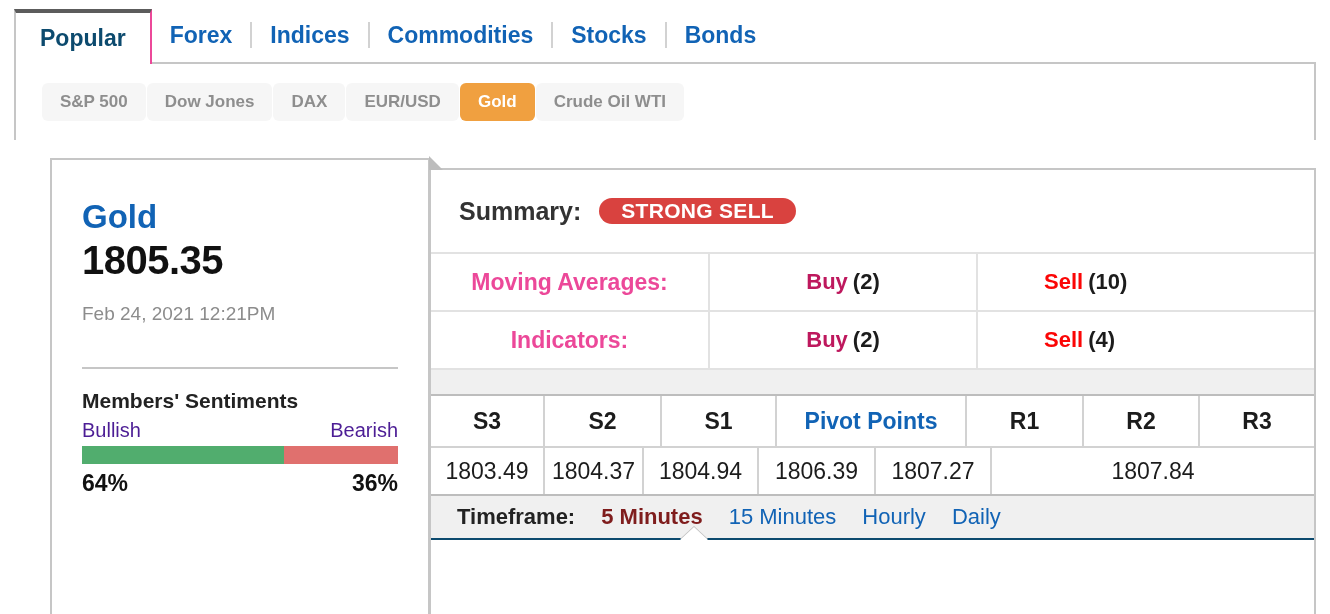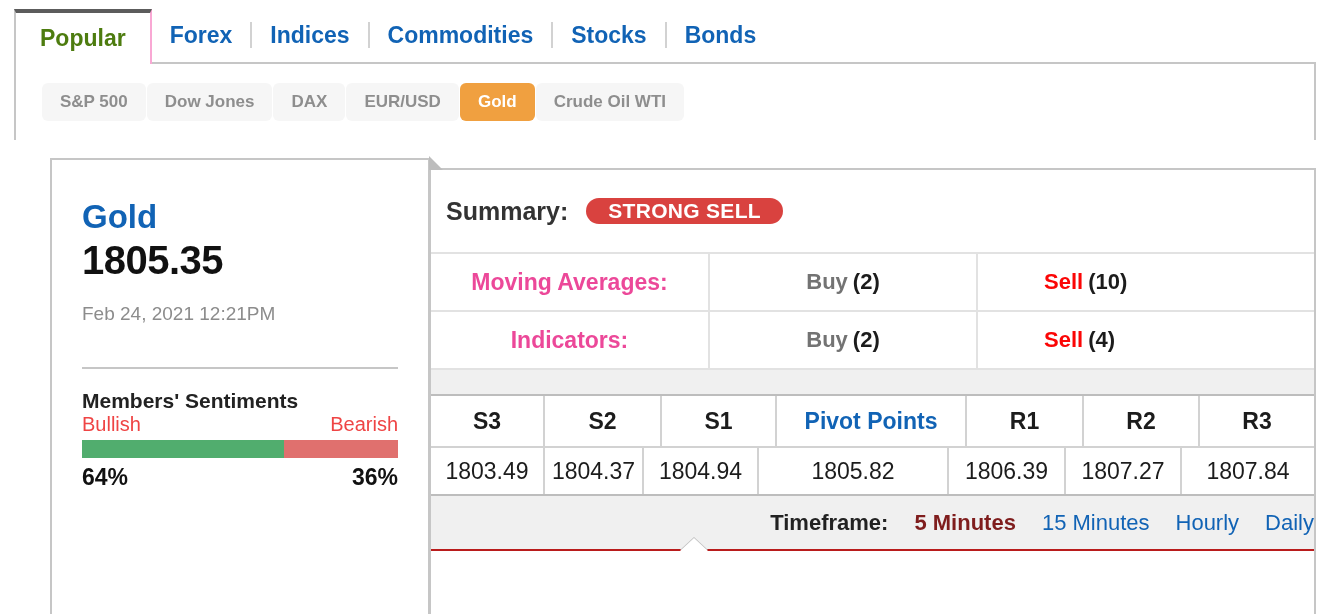--- a/index.html
+++ b/index.html
@@ -34,24 +34,24 @@
     display: flex;
     align-items: center;
     padding: 0 18px;
     font-size: 23px;
     font-weight: bold;
     color: #1163b5;
     white-space: nowrap;
     cursor: pointer;
   }
   .tab.active {
-    color: #4d7c0f;
+    color: #0c4a6e;
     background: #ffffff;
     border-left: 2px solid #c6c6c6;
-    border-right: 2px solid #f9a8d4;
+    border-right: 2px solid #ec4899;
     border-top: 4px solid #5c5c5c;
     margin-bottom: -2px;
     height: 55px;
     padding: 0 24px;
   }
   .tabsep {
     width: 2px;
     height: 26px;
     background: #d2d2d2;
     margin-bottom: 14px;
@@ -130,22 +130,23 @@
     margin-top: 20px;
     font-size: 21px;
     font-weight: bold;
     color: #222222;
   }
   .sentlabels, .sentvals {
     display: flex;
     justify-content: space-between;
   }
   .sentlabels {
+    margin-top: 6px;
     font-size: 20px;
-    color: #ef4444;
+    color: #4c1d95;
   }
   .sentbar {
     margin-top: 4px;
     height: 18px;
     display: flex;
     width: 100%;
   }
   .sentbar .bull { background: #51ad6e; }
   .sentbar .bear { background: #e0706e; }
   .sentvals {
@@ -175,21 +176,21 @@
     height: 14px;
     background: #bdbdbd;
     clip-path: polygon(0 0, 100% 100%, 0 100%);
     z-index: 6;
   }
 
   #summaryrow {
     height: 84px;
     display: flex;
     align-items: center;
-    padding-left: 15px;
+    padding-left: 28px;
     border-bottom: 2px solid #e2e2e2;
   }
   #summaryrow .lbl {
     font-size: 25px;
     font-weight: bold;
     color: #333333;
   }
   .badge {
     margin-left: 18px;
     height: 26px;
@@ -227,21 +228,21 @@
     border-right: 2px solid #e2e2e2;
     font-size: 22px;
   }
   .sumrow .c2 {
     flex: 1;
     display: flex;
     align-items: center;
     padding-left: 66px;
     font-size: 22px;
   }
-  .sig-buy { color: #737373; font-weight: bold; text-align: center; }
+  .sig-buy { color: #be185d; font-weight: bold; text-align: center; }
   .sig-sell { color: #fb0606; font-weight: bold; }
   .sig-count { color: #1c1c1c; font-weight: bold; margin-left: 5px; }
 
   #greyband {
     height: 26px;
     background: #f0f0f0;
     border-bottom: 2px solid #bdbdbd;
   }
 
   
@@ -265,28 +266,27 @@
     white-space: nowrap;
   }
   #pivot .phead .cell { font-weight: bold; }
   #pivot .cell.pivotcol { color: #1163b5; }
   #pivot .pvals .cell { font-weight: normal; font-size: 23px; }
   #pivot .cell:last-child { border-right: none; }
 
   
   #tfbar {
     position: relative;
-    height: 55px;
+    height: 44px;
     background: #f0f0f0;
-    border-bottom: 2px solid #b91c1c;
+    border-bottom: 2px solid #0c4a6e;
     display: flex;
     align-items: center;
     padding-left: 26px;
     gap: 26px;
-    justify-content: flex-end;
   }
   #tfbar .tflbl {
     font-size: 22px;
     font-weight: bold;
     color: #222222;
   }
   #tfbar .tf {
     font-size: 22px;
     color: #1163b5;
     cursor: pointer;
@@ -402,21 +402,20 @@
           <div class="cell" style="width: 115px;">S1</div>
           <div class="cell pivotcol" style="width: 190px;">Pivot Points</div>
           <div class="cell" style="width: 117px;">R1</div>
           <div class="cell" style="width: 116px;">R2</div>
           <div class="cell" style="width: 114px; flex: 1 1 0%;">R3</div>
         </div>
       <div class="prow pvals" id="pivotvals">
           <div class="cell" style="width: 114px;">1803.49</div>
           <div class="cell" style="width: 99px;">1804.37</div>
           <div class="cell" style="width: 115px;">1804.94</div>
-          <div class="cell" style="width: 190px;">1805.82</div>
           <div class="cell" style="width: 117px;">1806.39</div>
           <div class="cell" style="width: 116px;">1807.27</div>
           <div class="cell" style="width: 114px; flex: 1 1 0%;">1807.84</div>
         </div>
     </div>
 
     <div id="tfbar">
       <span class="tflbl">Timeframe:</span>
       <span id="tfopts" style="display:flex;gap:26px;align-items:center;">
           <span class="tf active">5 Minutes</span>

